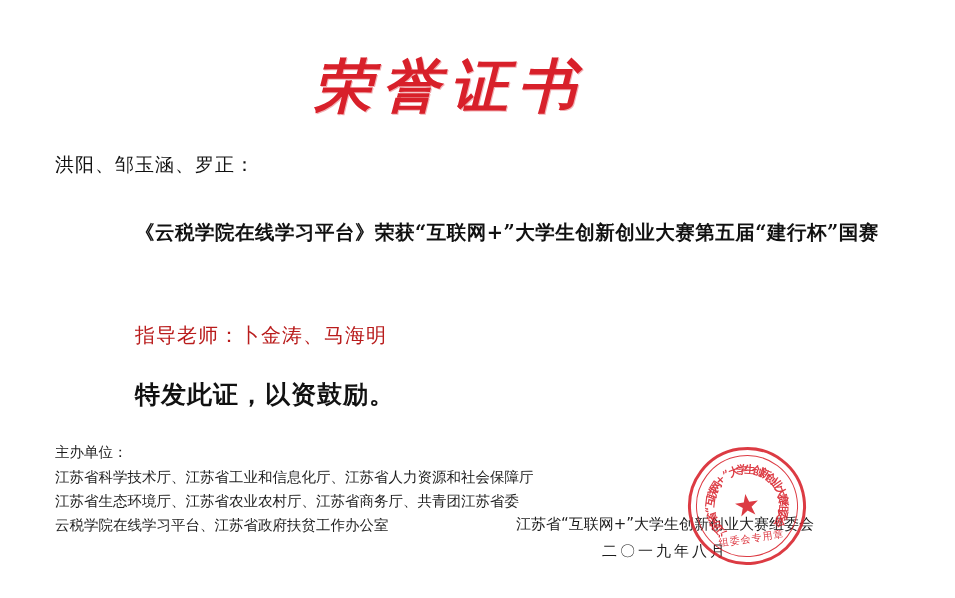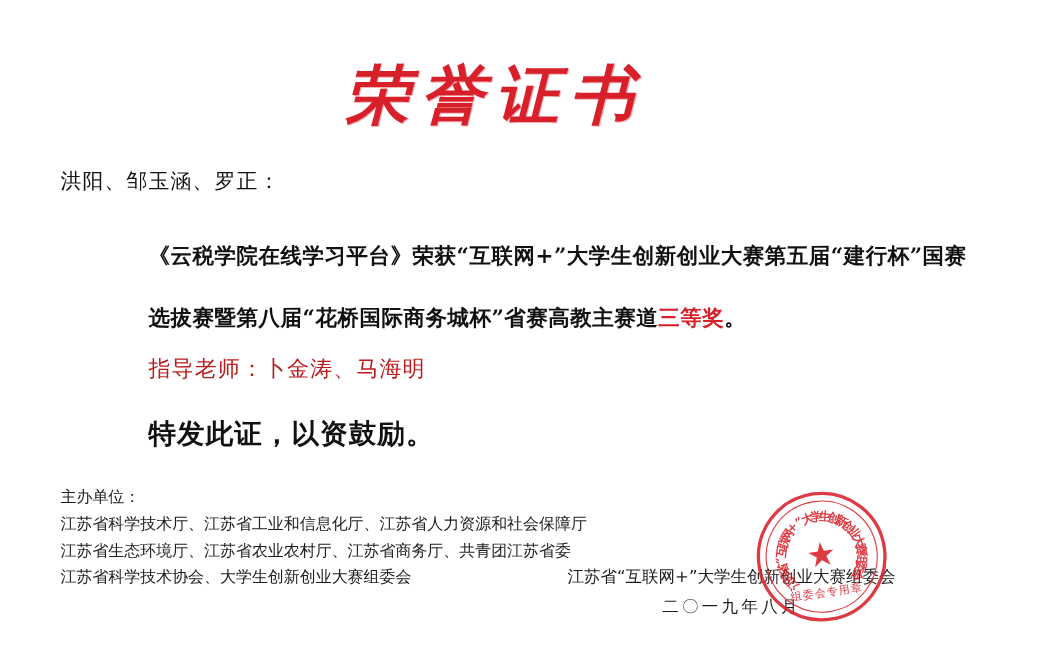--- a/index.html
+++ b/index.html
@@ -191,34 +191,31 @@
 <body>
 
 <div id="certificate">
 
   <div class="title">荣誉证书</div>
 
   <div class="salutation">洪阳、邹玉涵、罗正：</div>
 
   <div class="body-block">
     <div class="body-line line1">《云税学院在线学习平台》荣获“互联网+”大学生创新创业大赛第五届“建行杯”国赛</div>
-    <div class="body-line line2">
-      <span>选拔赛暨第八届“花桥国际商务城杯”省赛高教主赛道</span><span class="award">三等奖</span><span>。</span>
-    </div>
   </div>
 
   <div class="advisor">指导老师：卜金涛、马海明</div>
 
   <div class="closing">特发此证，以资鼓励。</div>
 
   <div class="organizers">
     <div class="org-head">主办单位：</div>
     <div class="org-line">江苏省科学技术厅、江苏省工业和信息化厅、江苏省人力资源和社会保障厅</div>
     <div class="org-line">江苏省生态环境厅、江苏省农业农村厅、江苏省商务厅、共青团江苏省委</div>
-    <div class="org-line">江苏省科学技术协会、大学生创新创业大赛组委会</div>
+    <div class="org-line">云税学院在线学习平台、江苏省政府扶贫工作办公室</div>
   </div>
 
   <div class="issuer">
     <div class="issuer-org">江苏省“互联网+”大学生创新创业大赛组委会</div>
     <div class="issuer-date">二〇一九年八月</div>
   </div>
 
   <div class="seal">
     <div class="seal-inner"></div>
     <div class="seal-ring-text" id="seal-ring">

